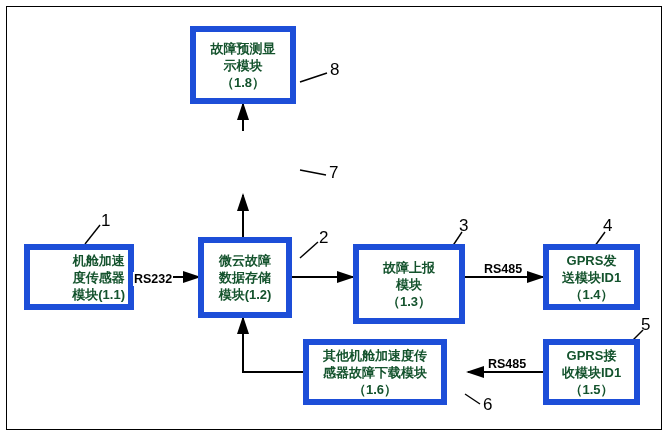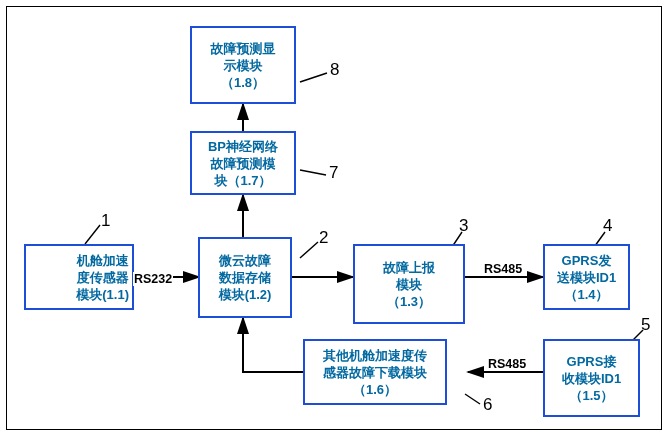--- a/index.html
+++ b/index.html
@@ -34,29 +34,29 @@
     position: absolute;
     left: 0;
     top: 0;
     width: 669px;
     height: 438px;
     pointer-events: none;
   }
   .box {
     position: absolute;
     box-sizing: border-box;
-    border: 2px solid #1d4ed8;
+    border: 6px solid #1d4ed8;
     background: #ffffff;
     display: flex;
     align-items: center;
     justify-content: center;
     text-align: center;
     font-size: 13px;
     line-height: 17px;
-    color: #0369a1;
+    color: #14532d;
     letter-spacing: 0px;
     padding: 16px 3px;
     font-weight: 600;
   }
   .box span {
     display: block;
     white-space: pre-line;
   }
   .num {
     position: absolute;
@@ -110,51 +110,46 @@
     <line x1="326" y1="175" x2="300" y2="170" stroke="#000" stroke-width="1.4"></line>
     <line x1="327" y1="73" x2="300" y2="82" stroke="#000" stroke-width="1.4"></line>
   </svg>
 
   <div class="box" style="left:190px; top:26px; width:106px; height:78px;">
     <span>故障预测显
 示模块
 （1.8）</span>
   </div>
 
-  <div class="box" style="left:190px; top:131px; width:106px; height:64px;">
-    <span>BP神经网络
-故障预测模
-块（1.7）</span>
-  </div>
 
   <div class="box" style="left:24px; top:244px; width:110px; height:66px;justify-content:flex-end;">
     <span>机舱加速
 度传感器
 模块(1.1)</span>
   </div>
 
   <div class="box" style="left:198px; top:237px; width:94px; height:81px;align-items:center;">
     <span>微云故障
 数据存储
 模块(1.2)</span>
   </div>
 
   <div class="box" style="left:353px; top:244px; width:112px; height:80px;">
     <span>故障上报
 模块
 （1.3）</span>
   </div>
 
-  <div class="box" style="left:543px; top:244px; width:87px; height:66px;">
+  <div class="box" style="left:543px; top:244px; width:97px; height:66px;">
     <span>GPRS发
 送模块ID1
 （1.4）</span>
   </div>
 
-  <div class="box" style="left:543px; top:339px; width:97px; height:78px;">
+  <div class="box" style="left:543px; top:339px; width:97px; height:66px;">
     <span>GPRS接
 收模块ID1
 （1.5）</span>
   </div>
 
   <div class="box" style="left:303px; top:339px; width:144px; height:66px;">
     <span>其他机舱加速度传
 感器故障下载模块
 （1.6）</span>
   </div>

